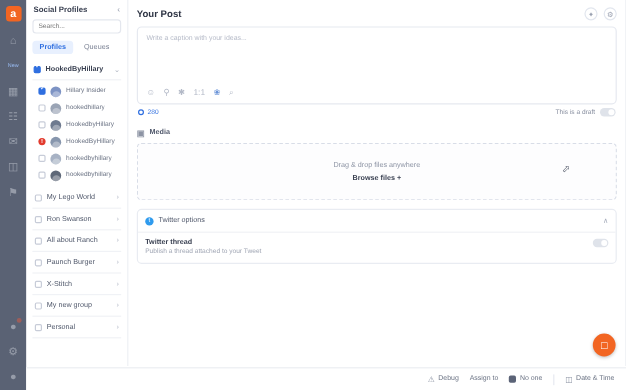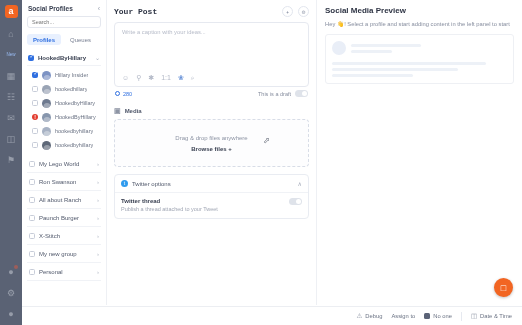--- a/index.html
+++ b/index.html
@@ -107,21 +107,21 @@
     display: flex; align-items: center; gap: 4px;
     padding: 5.5px 2px; border-bottom: 1px solid #f0f2f6; cursor: pointer;
   }
   .grp-row .nm { font-size: 6px; color: #50586b; flex: 1; }
   .grp-row .ch { font-size: 6px; color: #b0b6c4; }
 
   
   .mid { flex: 1; padding: 6px 7px 0 7px; display: flex; flex-direction: column;
     border-right: 1px solid #eef0f4; overflow: hidden; }
   .mid-head { display: flex; align-items: center; justify-content: space-between;
-    margin-bottom: 5px; font-family: Liberation Mono, monospace; }
+    margin-bottom: 5px; }
   .mid-title { font-size: 8px; font-weight: bold; color: #2e3444; }
   .head-icos { display: flex; gap: 5px; }
   .cico { width: 11px; height: 11px; border-radius: 50%; border: 1px solid #e2e6ee;
     display: flex; align-items: center; justify-content: center;
     font-size: 6px; color: #9aa1b1; cursor: pointer; }
 
   .composer { border: 1px solid #e6e9f0; border-radius: 4px; background: #fff; }
   .ta { height: 48px; padding: 6px 7px; font-size: 5.8px; color: #b6bbc8; }
   .tools { display: flex; gap: 7px; padding: 3px 7px 5px 7px; }
   .tool { font-size: 7px; color: #b3b9c7; cursor: pointer; line-height: 1; }
@@ -361,38 +361,20 @@
         <div class="tw-body">
           <div>
             <div class="tw-l1">Twitter thread</div>
             <div class="tw-l2">Publish a thread attached to your Tweet</div>
           </div>
           <span class="sw"></span>
         </div>
       </div>
     </div>
 
-    <div class="right">
-      <div class="r-title">Social Media Preview</div>
-      <div class="r-hint">Hey 👋! Select a profile and start adding content in the left panel to start</div>
-      <div class="skel">
-        <div class="sk-top">
-          <div class="sk-av"></div>
-          <div style="flex:1">
-            <div class="sk-l" style="width:45%"></div>
-            <div class="sk-l" style="width:26%;margin-top:3px"></div>
-          </div>
-        </div>
-        <div class="sk-lines">
-          <div class="sk-l" style="width:88%"></div>
-          <div class="sk-l" style="width:72%"></div>
-          <div class="sk-l" style="width:46%"></div>
-        </div>
-      </div>
-    </div>
 
   </div>
 
   <div class="footer">
     <div class="fitem">
       <span class="fi">⚠</span>
       <span>Debug</span>
     </div>
     <div class="fitem">
       <span>Assign to</span>

